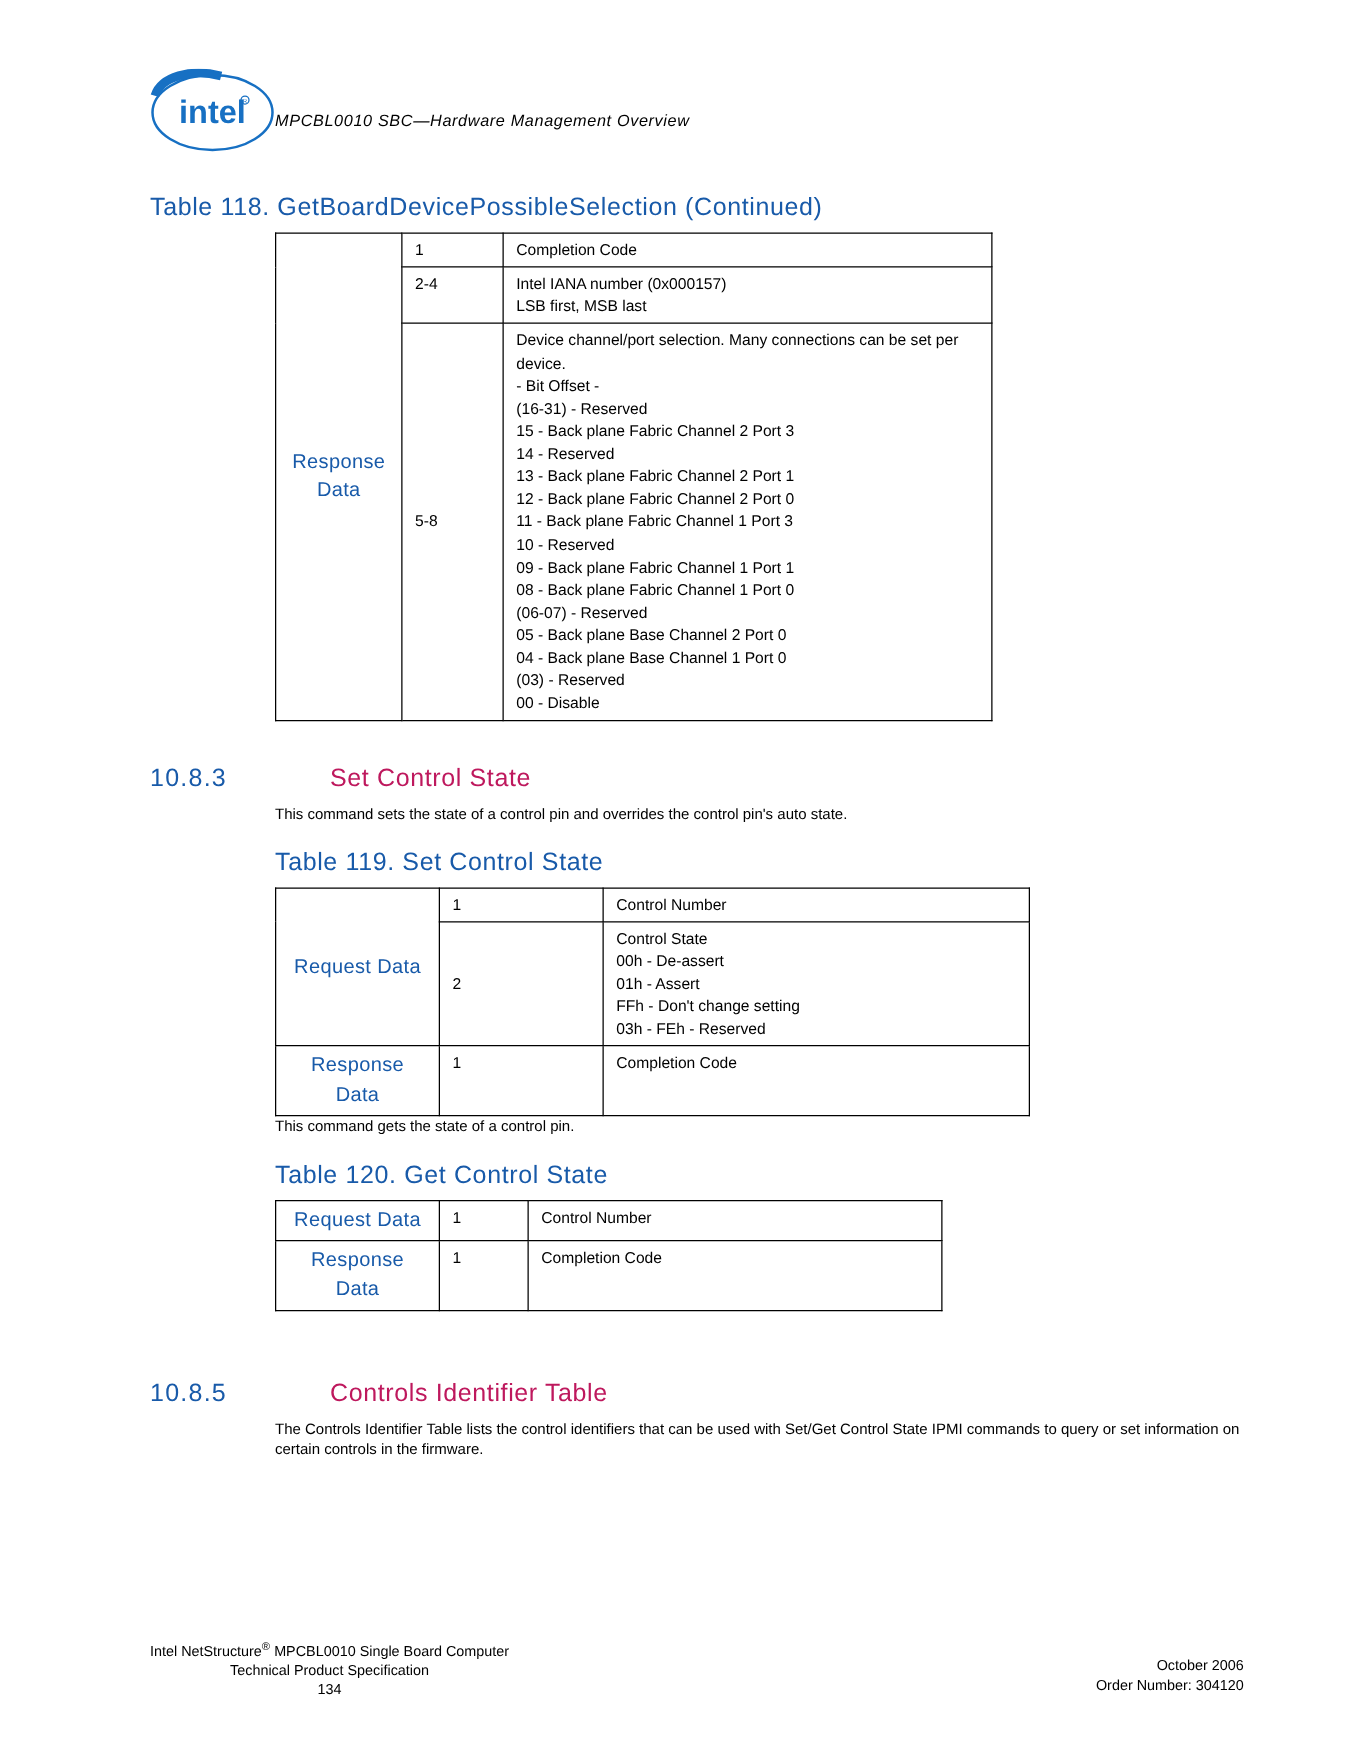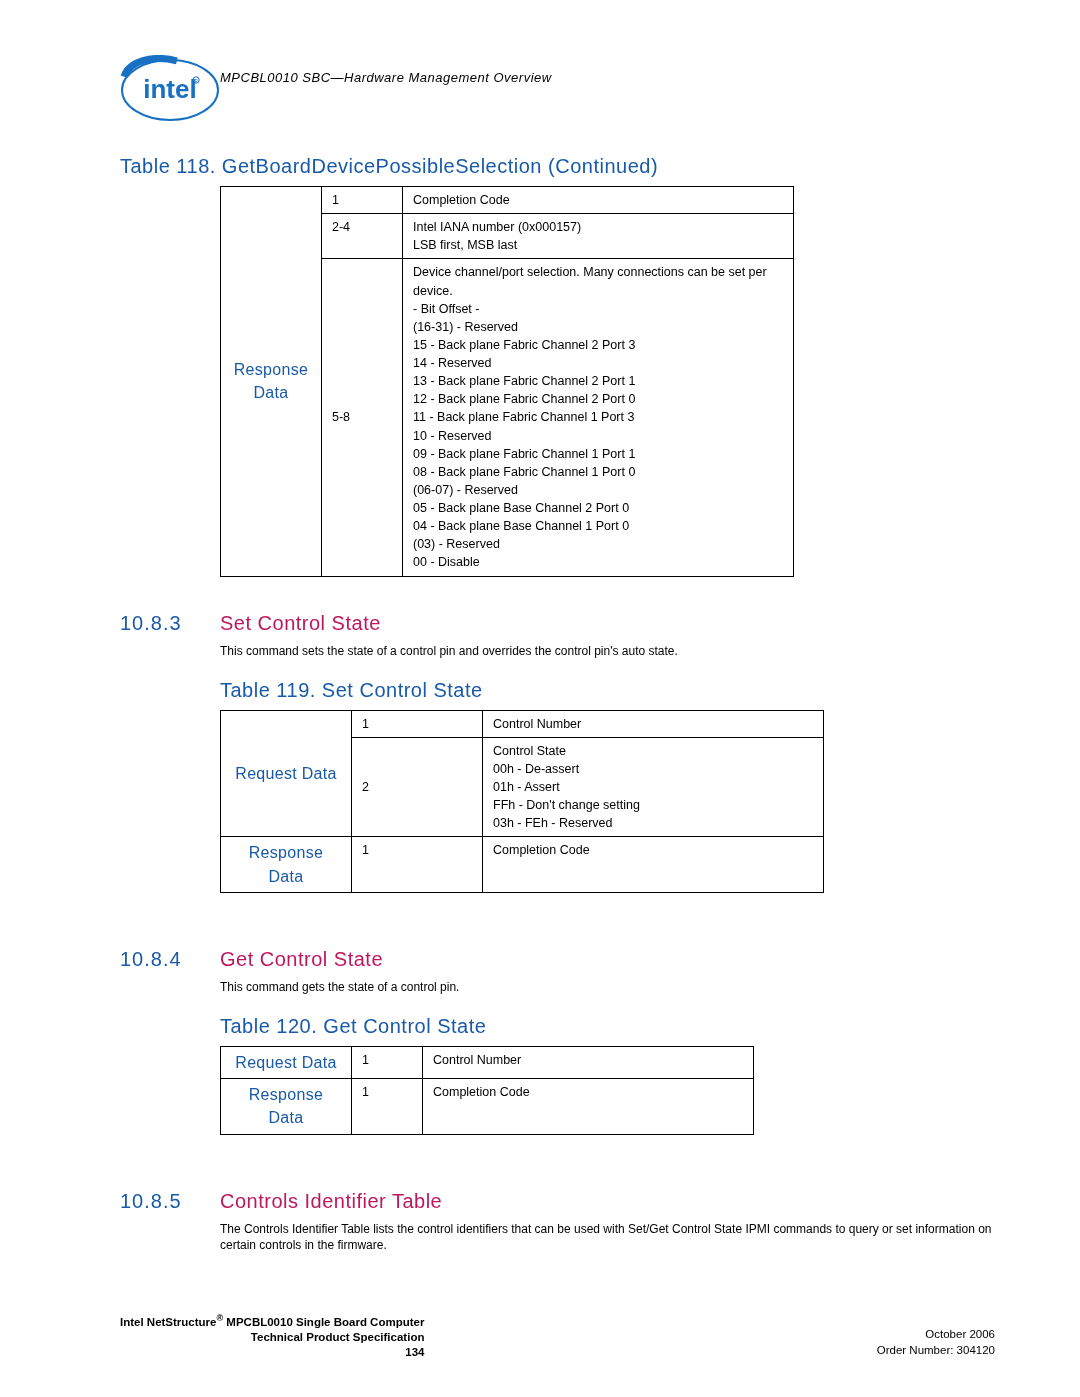--- a/index.html
+++ b/index.html
@@ -30,21 +30,21 @@
     width: 100px;
     height: 70px;
     position: relative;
   }
   .logo svg { width: 100px; height: 70px; }
   .doc-title {
     font-style: italic;
     font-size: 13px;
     letter-spacing: 0.5px;
     color: #000;
-    margin-top: 15px;
+    margin-top: 34px;
     text-align: right;
   }
   .table-caption {
     color: #185aa9;
     font-size: 20px;
     letter-spacing: 0.5px;
     margin: 20px 0 8px 0;
   }
   table.data {
     border-collapse: collapse;
@@ -62,20 +62,21 @@
     text-align: center;
     vertical-align: middle !important;
     font-size: 16px;
     letter-spacing: 0.3px;
   }
   .section-row {
     display: flex;
     align-items: baseline;
     margin-top: 35px;
     margin-bottom: 8px;
+    gap: 44px;
   }
   .section-num {
     color: #185aa9;
     font-size: 20px;
     letter-spacing: 1px;
     width: 100px;
     flex-shrink: 0;
   }
   .section-title {
     color: #be185d;
@@ -90,21 +91,21 @@
   .multiline { white-space: pre-line; }
   .footer {
     position: absolute;
     left: 120px;
     right: 85px;
     bottom: 36px;
     font-size: 11.5px;
     display: flex;
     justify-content: space-between;
   }
-  .footer-left { text-align: right; line-height: 1.35; font-weight: bold; }
+  .footer-left { text-align: center; line-height: 1.35; }
   .footer-right { text-align: right; line-height: 1.35; }
   .reg { font-size: 9px; vertical-align: super; }
   
   .t118 td:nth-child(1) { width: 80px; }
   .t118 td.bytecol, .t118-sub td:nth-child(1) { width: 60px; }
   .t118 td.desccol { width: 370px; }
   .t119 td:nth-child(1) { width: 110px; }
   .t119 td:nth-child(2) { width: 40px; }
   .t119 td:nth-child(3) { width: 320px; }
   .t120 td:nth-child(1) { width: 110px; }
@@ -188,24 +189,20 @@
 03h - FEh - Reserved</td>
     </tr>
     <tr>
       <td class="rowlabel">Response Data</td>
       <td>1</td>
       <td>Completion Code</td>
     </tr>
   </tbody>
     </table>
 
-  <div class="section-row" style="margin-top:55px">
-    <div class="section-num">10.8.4</div>
-    <div class="section-title">Get Control State</div>
-  </div>
   <div class="section-body">This command gets the state of a control pin.</div>
 
   <div class="table-caption" style="margin-left:100px">Table 120.   Get Control State</div>
   <table class="data t120">
     <tbody>
         <tr>
       <td class="rowlabel">Request Data</td>
       <td>1</td>
       <td>Control Number</td>
     </tr>

